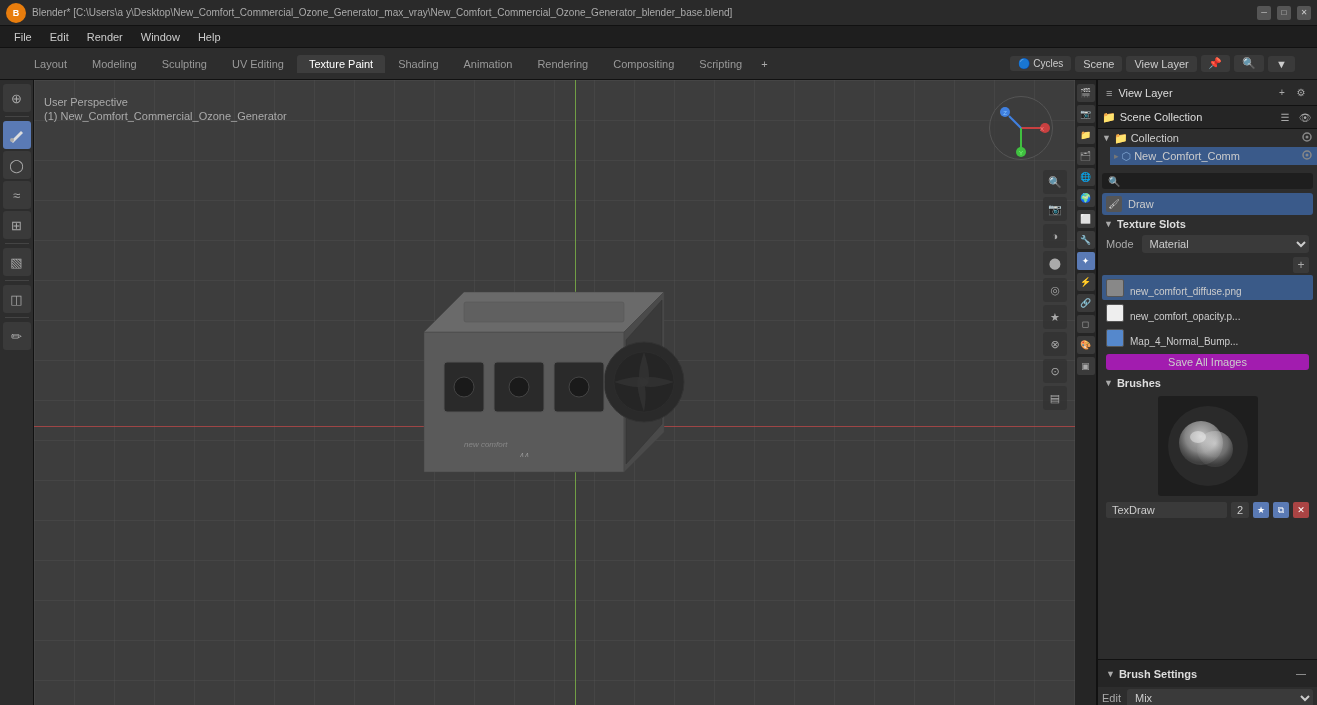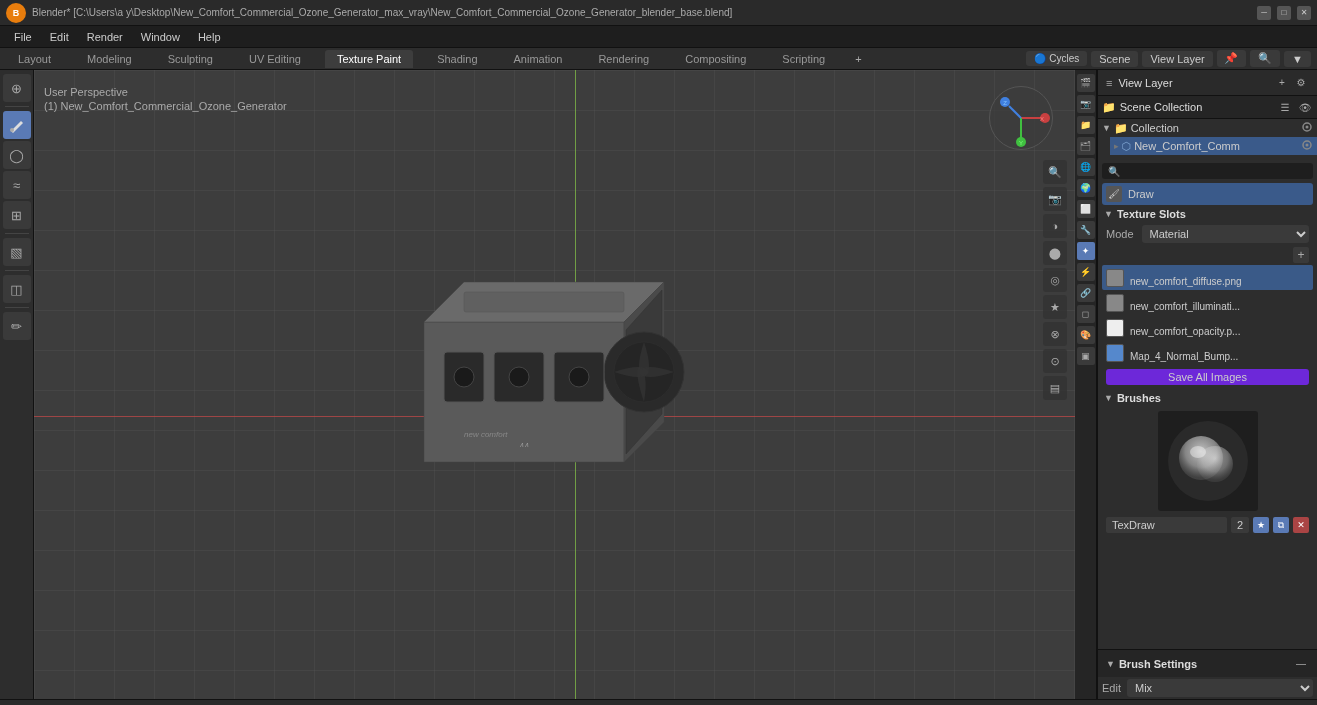--- a/index.html
+++ b/index.html
@@ -53,26 +53,26 @@
       width: 14px; height: 14px;
       border-radius: 2px;
       background: #555;
       cursor: pointer;
       display: flex; align-items: center; justify-content: center;
       font-size: 8px; color: #ccc;
     }
 
     
     .workspace-tabs {
-      height: 22px;
+      height: 32px;
       background: #2d2d2d;
       display: flex;
       align-items: center;
-      padding: 0 6px;
-      gap: 12px;
+      padding: 0 22px;
+      gap: 1px;
       border-bottom: 1px solid #111;
     }
     .workspace-tab {
       padding: 3px 12px;
       border-radius: 3px 3px 0 0;
       cursor: pointer;
       color: #999;
       font-size: 11px;
     }
     .workspace-tab.active {
@@ -468,21 +468,21 @@
       width: 16px; height: 16px;
       background: #3a3a3a;
       border-radius: 2px;
       display: flex; align-items: center; justify-content: center;
       cursor: pointer;
       color: #aaa;
       font-size: 12px;
     }
     .save-btn {
       padding: 2px 8px;
-      background: #6d28d9;
+      background: #a21caf;
       border-radius: 3px;
       cursor: pointer;
       color: #ccc;
       font-size: 11px;
       text-align: center;
       margin: 4px;
     }
 
     .panel-icon-col {
       width: 22px;
@@ -782,24 +782,20 @@
         <div style="display:flex; justify-content:flex-end; padding:2px 4px;">
           <div class="add-btn">+</div>
         </div>
 
         <div>
           <div class="slot-item selected">
             <div class="slot-thumb" style="background:#888;"></div>
             <span class="slot-name">new_comfort_diffuse.png</span>
           </div>
           <div class="slot-item">
-            <div class="slot-thumb" style="background:#888;"></div>
-            <span class="slot-name">new_comfort_illuminati...</span>
-          </div>
-          <div class="slot-item">
             <div class="slot-thumb" style="background:#eee;"></div>
             <span class="slot-name">new_comfort_opacity.p...</span>
           </div>
           <div class="slot-item">
             <div class="slot-thumb" style="background:#5588cc;"></div>
             <span class="slot-name">Map_4_Normal_Bump...</span>
           </div>
         </div>
 
         <div class="save-btn">Save All Images</div>

